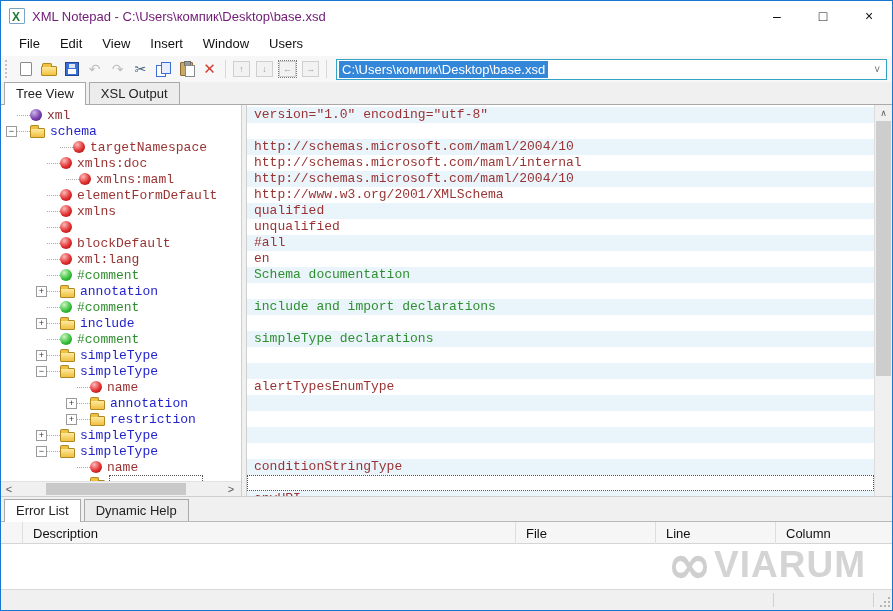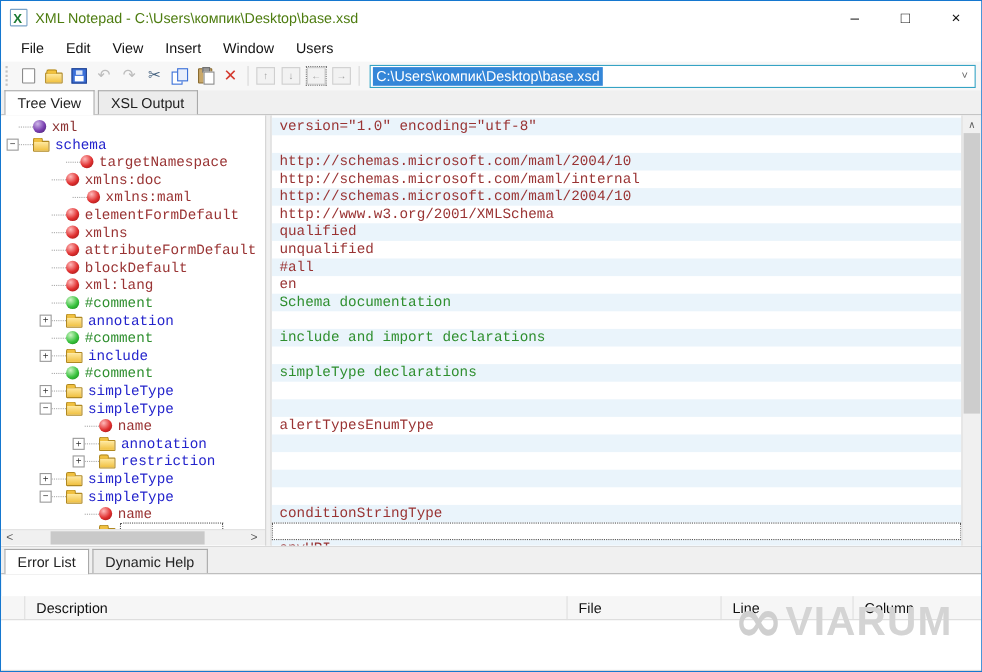--- a/index.html
+++ b/index.html
@@ -4,21 +4,21 @@
 <style>
   * { box-sizing: border-box; margin: 0; padding: 0; }
   html,body { width:893px; height:611px; background:#fff; }
   body { font-family:"Liberation Sans", sans-serif; }
   .window { width:893px; height:611px; border:1px solid #1577cf; display:flex; flex-direction:column; background:#fff; position:relative; overflow:hidden; }
 
   
   .titlebar { height:30px; display:flex; align-items:center; padding-left:8px; background:#fff; flex:0 0 auto; }
   .app-icon { width:16px; height:16px; background:#fff; border:1px solid #7aa3c8; position:relative; border-radius:1px; }
   .app-icon span { position:absolute; left:2px; top:0px; font-size:12px; font-weight:bold; color:#1c7a33; line-height:16px; }
-  .title-text { font-size:13px; color:#4d7c0f; margin-left:7px; flex:1; white-space:nowrap; overflow:hidden; }
+  .title-text { font-size:13px; color:#701a75; margin-left:7px; flex:1; white-space:nowrap; overflow:hidden; }
   .win-controls { display:flex; height:30px; }
   .wc { width:46px; height:30px; display:flex; align-items:center; justify-content:center; font-size:14px; color:#111; }
 
   
   .menubar { height:25px; display:flex; align-items:center; padding-left:8px; background:#fff; font-size:13px; flex:0 0 auto; }
   .menu-item { padding:4px 10px; color:#111; }
 
   
   .toolbar { height:26px; display:flex; align-items:center; background:#f7f7f7; padding-left:2px; flex:0 0 auto; }
   .grip { width:5px; height:18px; border-left:2px dotted #c3c3c3; margin:0 4px 0 2px; }
@@ -83,21 +83,21 @@
   .hs-thumb { position:absolute; left:45px; top:1px; width:140px; height:12px; background:#c9c9c9; }
 
   .vrow { height:16px; line-height:16px; padding-left:7px; font-family:"Liberation Mono","DejaVu Sans Mono",monospace; font-size:13px; white-space:nowrap; overflow:hidden; }
   .vrow.stripe { background:#eaf4fb; }
   .v-attr { color:#993333; }
   .v-comment { color:#2f8f2f; }
   .vrow.focus { outline:1px dotted #555; outline-offset:-1px; }
 
   
   .bstrip { height:26px; background:#f0f0f0; display:flex; align-items:flex-end; padding-left:3px; border-bottom:1px solid #b8b8b8; flex:0 0 auto; border-top:1px solid #cfcfcf; }
-  .errhdr { height:22px; display:flex; background:#f6f6f6; border-bottom:1px solid #d5d5d5; font-size:13px; color:#111; align-items:center; flex:0 0 auto;margin-top:20px; }
+  .errhdr { height:22px; display:flex; background:#f6f6f6; border-bottom:1px solid #d5d5d5; font-size:13px; color:#111; flex:0 0 auto; }
   .hcell { height:22px; display:flex; align-items:center; padding-left:10px; border-right:1px solid #dedede; }
   .hc-0 { width:22px; padding-left:0; }
   .hc-1 { width:493px; }
   .hc-2 { width:140px; }
   .hc-3 { width:120px; }
   .hc-4 { flex:1; border-right:none; }
   .errbody { height:45px; background:#fff; flex:0 0 auto; }
 
   
   .statusbar { height:21px; background:#f0f0f0; border-top:1px solid #d9d9d9; position:relative; flex:0 0 auto; }
@@ -236,21 +236,20 @@
           <div class="trow" style="padding-left: 35px;">
             <span class="exp-sp"></span>
             <span class="conn"></span>
             <span class="ball ball-red"></span>
             <span class="tlabel t-attribute">xmlns</span>
           </div>
           <div class="trow" style="padding-left: 35px;">
             <span class="exp-sp"></span>
             <span class="conn"></span>
             <span class="ball ball-red"></span>
-            <span class="tlabel t-attribute">attributeFormDefault</span>
           </div>
           <div class="trow" style="padding-left: 35px;">
             <span class="exp-sp"></span>
             <span class="conn"></span>
             <span class="ball ball-red"></span>
             <span class="tlabel t-attribute">blockDefault</span>
           </div>
           <div class="trow" style="padding-left: 35px;">
             <span class="exp-sp"></span>
             <span class="conn"></span>

